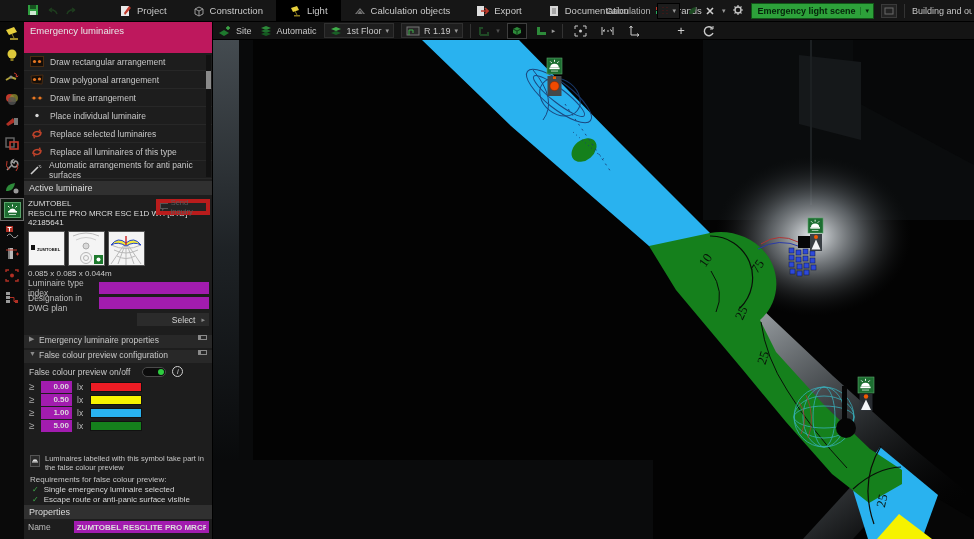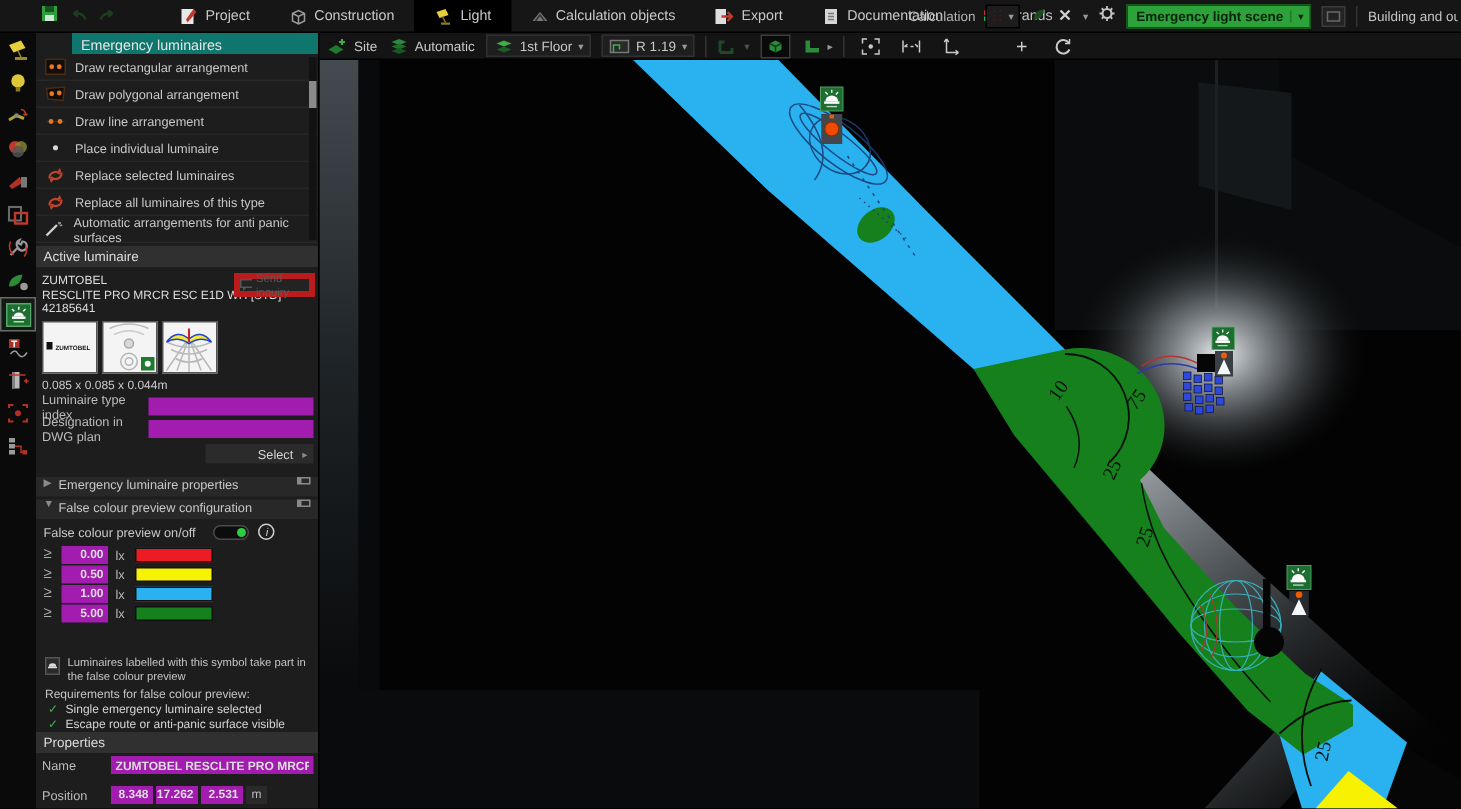--- a/index.html
+++ b/index.html
@@ -23,21 +23,21 @@
   .vsep { width:1px; height:14px; background:#333; }
   .mode-lbl { font-size:9px; color:#c5c5c5; white-space:nowrap; width:60px; overflow:hidden; }
 
   
   #strip { position:absolute; left:0; top:22px; width:24px; height:517px; background:#0a0a0a; }
   .strip-ic { width:22px; height:21px; margin:1px; display:flex; align-items:center; justify-content:center; }
   .strip-ic.active { background:#111d12; outline:1px solid #6a6a6a; }
 
   
   #panel { position:absolute; left:24px; top:22px; width:189px; height:517px; background:#1d1d1d; border-right:1px solid #000; font-size:8.5px; }
-  .hdr1 { height:14px; background:#0f766e; color:#e6e6e6; font-size:9.5px; line-height:17px; padding-left:6px;margin-left:24px; }
+  .hdr1 { height:31px; background:#be185d; color:#e6e6e6; font-size:9.5px; line-height:17px; padding-left:6px; }
   .tools { position:relative; }
   .tool-row { height:18px; display:flex; align-items:center; gap:6px; padding-left:5px; border-bottom:1px solid #272727; color:#c8c8c8; }
   .tool-row .ic { width:15px; display:flex; justify-content:center; }
   .tscroll { position:absolute; right:1px; top:2px; width:5px; height:122px; background:#121212; }
   .tscroll .thumb { position:absolute; top:16px; left:0; width:5px; height:18px; background:#8a8a8a; }
   .sec { height:14px; background:#303030; color:#dcdcdc; font-size:9px; line-height:14px; padding-left:5px; margin-top:2px; }
   .col-hdr { height:13px; background:#282828; color:#c8c8c8; display:flex; gap:4px; padding:0 5px; margin-top:2px; }
   .col-hdr .arr { font-size:7px; color:#8a8a8a; width:6px; }
   .pin { margin-left:auto; width:9px; height:5px; border:1px solid #8a8a8a; border-left-width:3px; }
   .al-block { position:relative; height:118px; }

